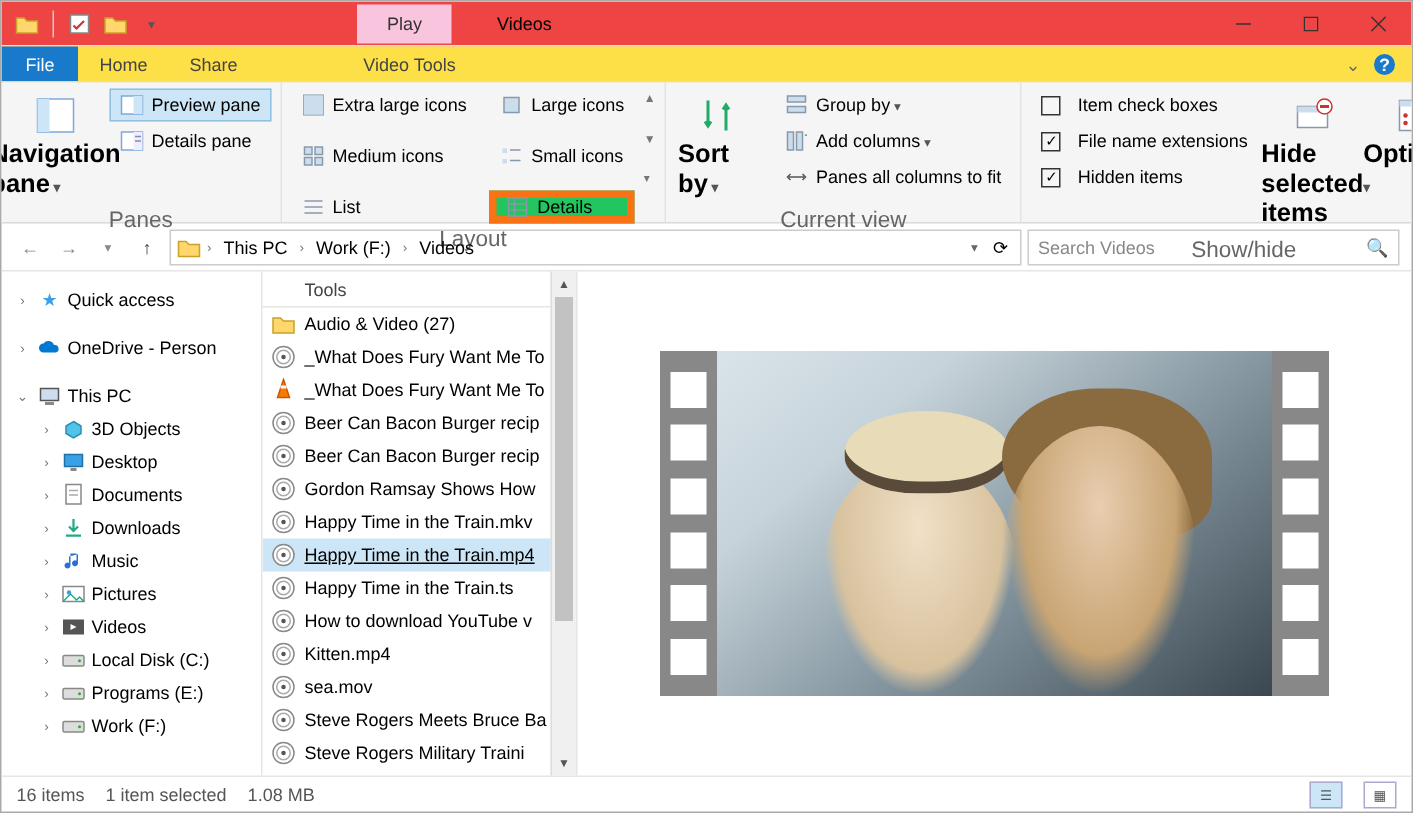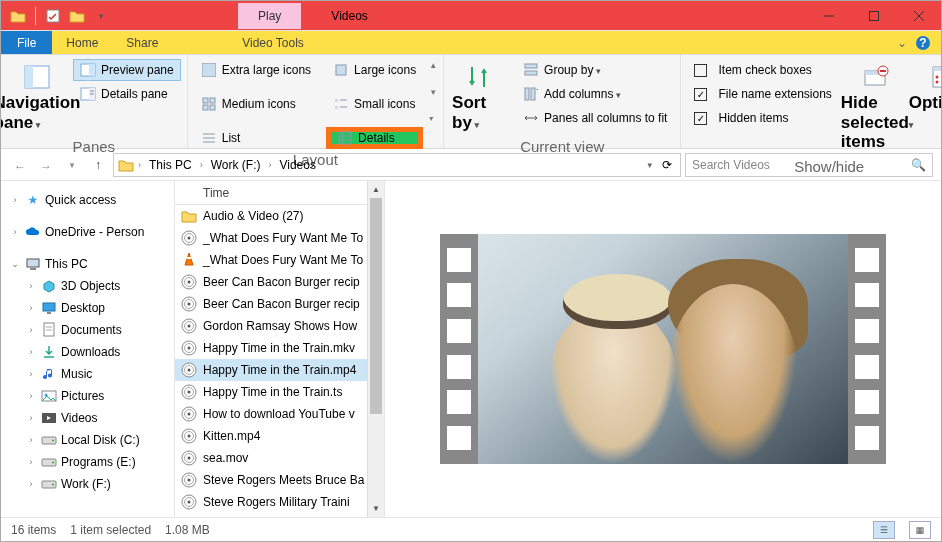--- a/index.html
+++ b/index.html
@@ -54,21 +54,21 @@
 .navpane { width: 174px; border-right: 1px solid #e5e5e5; overflow-y: auto; padding: 8px 0; }
 .navitem { display: flex; align-items: center; gap: 4px; padding: 3px 4px 3px 8px; white-space: nowrap; }
 .navitem .exp { width: 12px; color: #777; font-size: 9px; text-align: center; }
 .navitem.indent1 { padding-left: 24px; }
 .navgap { height: 10px; }
 
 .filelist { width: 210px; border-right: 1px solid #e5e5e5; display: flex; flex-direction: column; position: relative; }
 .colhdr { height: 24px; border-bottom: 1px solid #e5e5e5; display: flex; align-items: center; padding-left: 28px; color: #444; }
 .files { flex: 1; overflow: hidden; position: relative; }
 .frow { display: flex; align-items: center; gap: 6px; padding: 2px 6px; height: 22px; white-space: nowrap; overflow: hidden; }
-.frow.selected { background: #cde6f7; }
+.frow.selected { background: #cde6f7; text-decoration: underline; }
 .vscroll { position: absolute; right: 0; top: 0; bottom: 0; width: 17px; background: #f0f0f0; border-left: 1px solid #ddd; display: flex; flex-direction: column; align-items: center; }
 .vscroll .arrow { height: 17px; width: 100%; display: flex; align-items: center; justify-content: center; font-size: 8px; color: #555; }
 .vscroll .track { flex: 1; position: relative; width: 100%; }
 .vscroll .thumb { position: absolute; top: 0; left: 2px; right: 2px; height: 216px; background: #c2c2c2; }
 
 .preview { flex: 1; display: flex; align-items: center; justify-content: center; padding: 10px; }
 .filmstrip { display: flex; background: #888; }
 .perf { width: 38px; display: flex; flex-direction: column; justify-content: space-around; align-items: center; padding: 8px 0; }
 .perf .hole { width: 24px; height: 24px; background: #fff; }
 .frame { width: 370px; background: #000; display: flex; align-items: center; justify-content: center; }
@@ -489,21 +489,21 @@
               <rect x="1" y="3" width="14" height="7" rx="1" fill="#ddd" stroke="#888"></rect>
               <circle cx="12" cy="6.5" r="1" fill="#3a3"></circle>
             </svg>
           </span>
           <span>Work (F:)</span>
         </div>
       </div>
   </div>
 
   <div class="filelist">
-    <div class="colhdr">Time</div>
+    <div class="colhdr">Tools</div>
     <div class="files" id="files">
         <div class="frow">
           <span class="icon16">
             <svg width="16" height="14">
               <path d="M1 3h5l2 2h7v8H1z" fill="#ffd76a" stroke="#c9a227"></path>
             </svg>
           </span>
           <span>Audio &amp; Video (27)</span>
         </div>
         <div class="frow">

